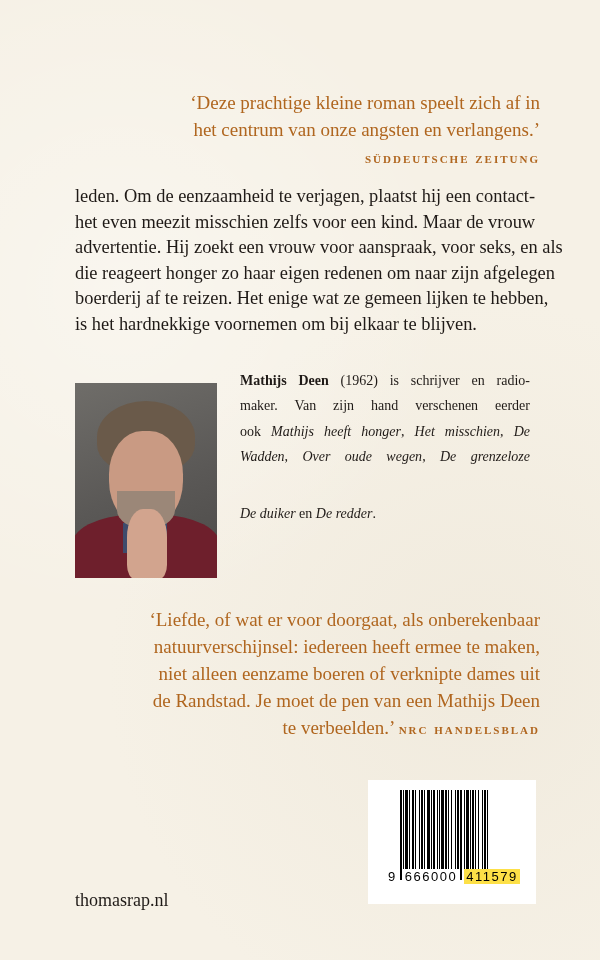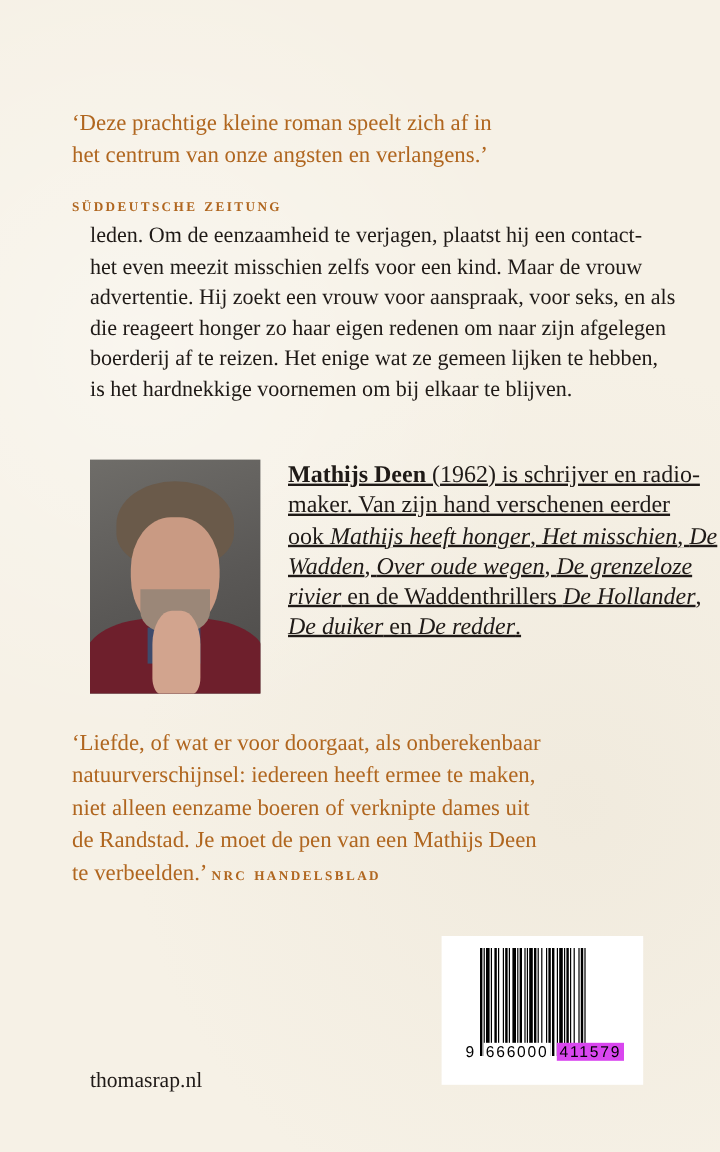--- a/index.html
+++ b/index.html
@@ -8,54 +8,54 @@
     background: #f6f1e6;
     background-image:
       radial-gradient(circle at 20% 30%, rgba(255,255,255,0.35) 0, rgba(255,255,255,0) 40%),
       radial-gradient(circle at 80% 70%, rgba(230,222,205,0.35) 0, rgba(230,222,205,0) 45%);
     font-family: "Liberation Serif", "DejaVu Serif", serif;
     color: #1f1a17;
     position: relative;
   }
   .quote {
     position: absolute; left: 60px; width: 480px;
-    text-align: left; color: #b0661f;
+    text-align: right; color: #b0661f;
     font-size: 19px; line-height: 27px;
   }
   .quote-top { top: 89px; }
   .quote-bottom { top: 606px; }
   .smallcaps {
     font-variant: small-caps; letter-spacing: 2px;
     font-size: 15px; font-weight: bold; text-transform: lowercase;
   }
-  .source-top { display:block; margin-top: 16px; line-height: 26px; }
+  .source-top { display:block; margin-top: 2px; line-height: 26px; }
   .blurb {
     position: absolute; left: 75px; top: 184px; width: 452px;
     font-size: 18.4px; line-height: 25.6px; text-align: justify;
     text-align-last: left;
   }
   .blurb .line { display: block; text-align: justify; text-align-last: justify; white-space: nowrap; }
   .blurb .line.last { text-align-last: left; font-family: Liberation Serif, serif; }
   .photo {
     position: absolute; left: 75px; top: 383px; width: 142px; height: 195px;
     background: linear-gradient(160deg, #6f6d69 0%, #5a5856 55%, #4c4a48 100%);
     overflow: hidden;
   }
   .photo .hair { position:absolute; left:22px; top:18px; width:98px; height:72px; border-radius: 50% 50% 40% 40%; background:#6a5a4a; }
   .photo .face { position:absolute; left:34px; top:48px; width:74px; height:96px; border-radius: 45% 45% 48% 48%; background:#c99a83; }
   .photo .beard { position:absolute; left:42px; top:108px; width:58px; height:38px; border-radius: 0 0 50% 50%; background:#9b8778; }
   .photo .body { position:absolute; left:-4px; top:132px; width:150px; height:80px; border-radius: 40% 40% 0 0; background:#6e1f2c; }
   .photo .collar { position:absolute; left:48px; top:140px; width:44px; height:30px; background:#3e4b6c; }
   .photo .hand { position:absolute; left:52px; top:126px; width:40px; height:70px; border-radius: 40% 40% 20% 20%; background:#d2a48e; }
   .bio {
-    position: absolute; left: 240px; top: 384px; width: 290px;
-    font-size: 20px; line-height: 25.3px; text-decoration: underline;
+    position: absolute; left: 240px; top: 368px; width: 290px;
+    font-size: 14px; line-height: 25.3px;
   }
   .bio .line { display:block; white-space: nowrap; text-align: justify; text-align-last: justify; }
-  .bio .line.last { text-align-last: left; }
+  .bio .line.last { text-align-last: left; margin-top: 32px; }
   .bio b { font-weight: bold; }
   .bio i { font-style: italic; }
   .barcode-box {
     position: absolute; left: 368px; top: 780px; width: 168px; height: 124px;
     background: #ffffff;
   }
   .bars {
     position: absolute; left: 32px; top: 10px; width: 118px; height: 90px;
     display: flex; align-items: stretch;
   }
@@ -96,21 +96,20 @@
   <div class="face"></div>
   <div class="beard"></div>
   <div class="hand"></div>
 </div>
 
 <div class="bio">
   <span class="line"><b>Mathijs Deen</b><span> (1962) is schrijver en radio-</span></span>
   <span class="line">maker. Van zijn hand verschenen eerder</span>
   <span class="line"><span>ook </span><i>Mathijs heeft honger</i><span>, </span><i>Het misschien</i><span>, </span><i>De</i></span>
   <span class="line"><i>Wadden</i><span>, </span><i>Over oude wegen</i><span>, </span><i>De grenzeloze</i></span>
-  <span class="line"><i>rivier</i><span> en de Waddenthrillers </span><i>De Hollander</i><span>,</span></span>
   <span class="line last"><i>De duiker</i><span> en </span><i>De redder</i><span>.</span></span>
 </div>
 
 <div class="quote quote-bottom">
   <span style="display:block">‘Liefde, of wat er voor doorgaat, als onberekenbaar</span>
   <span style="display:block">natuurverschijnsel: iedereen heeft ermee te maken,</span>
   <span style="display:block">niet alleen eenzame boeren of verknipte dames uit</span>
   <span style="display:block">de Randstad. Je moet de pen van een Mathijs Deen</span>
   <span style="display:block"><span>te verbeelden.’</span> <span class="smallcaps">NRC Handelsblad</span></span>
 </div>
@@ -172,17 +171,17 @@
       <span style="width: 1px;"></span>
       <span style="width: 3px; background: transparent;"></span>
       <span style="width: 1px;"></span>
       <span style="width: 1px; background: transparent;"></span>
       <span style="width: 2px;"></span>
       <span style="width: 1px; background: transparent;"></span>
       <span style="width: 1px;"></span>
       <span style="width: 1px; background: transparent;"></span>
     </div>
   <div class="barcode-num">
-    <span class="first">9</span><span style="background:#fff;padding:0 2px">666000</span> <span style="background:#d946ef;padding:0 2px">411579</span>
+    <span class="first">9</span><span style="background:#fff;padding:0 2px">666000</span> <span style="background:#fde047;padding:0 2px">411579</span>
   </div>
 </div>
 
 <div class="website">thomasrap.nl</div>
 
 </body></html>

